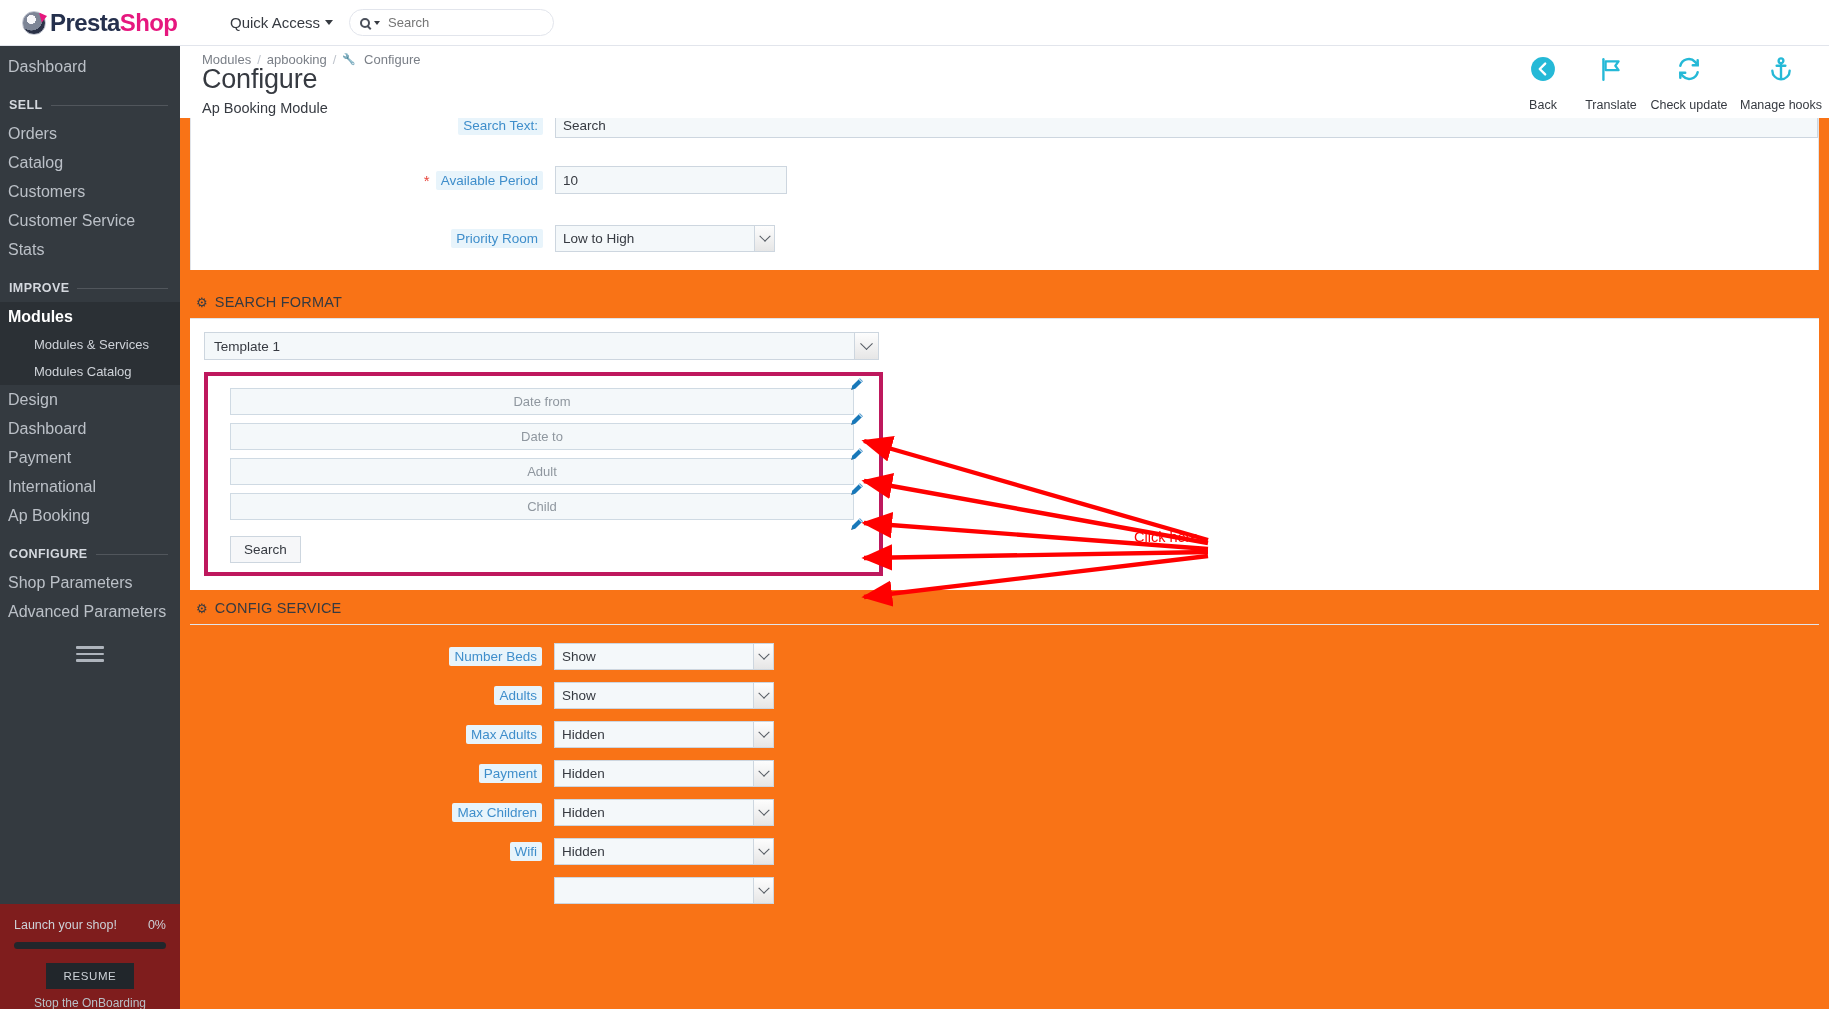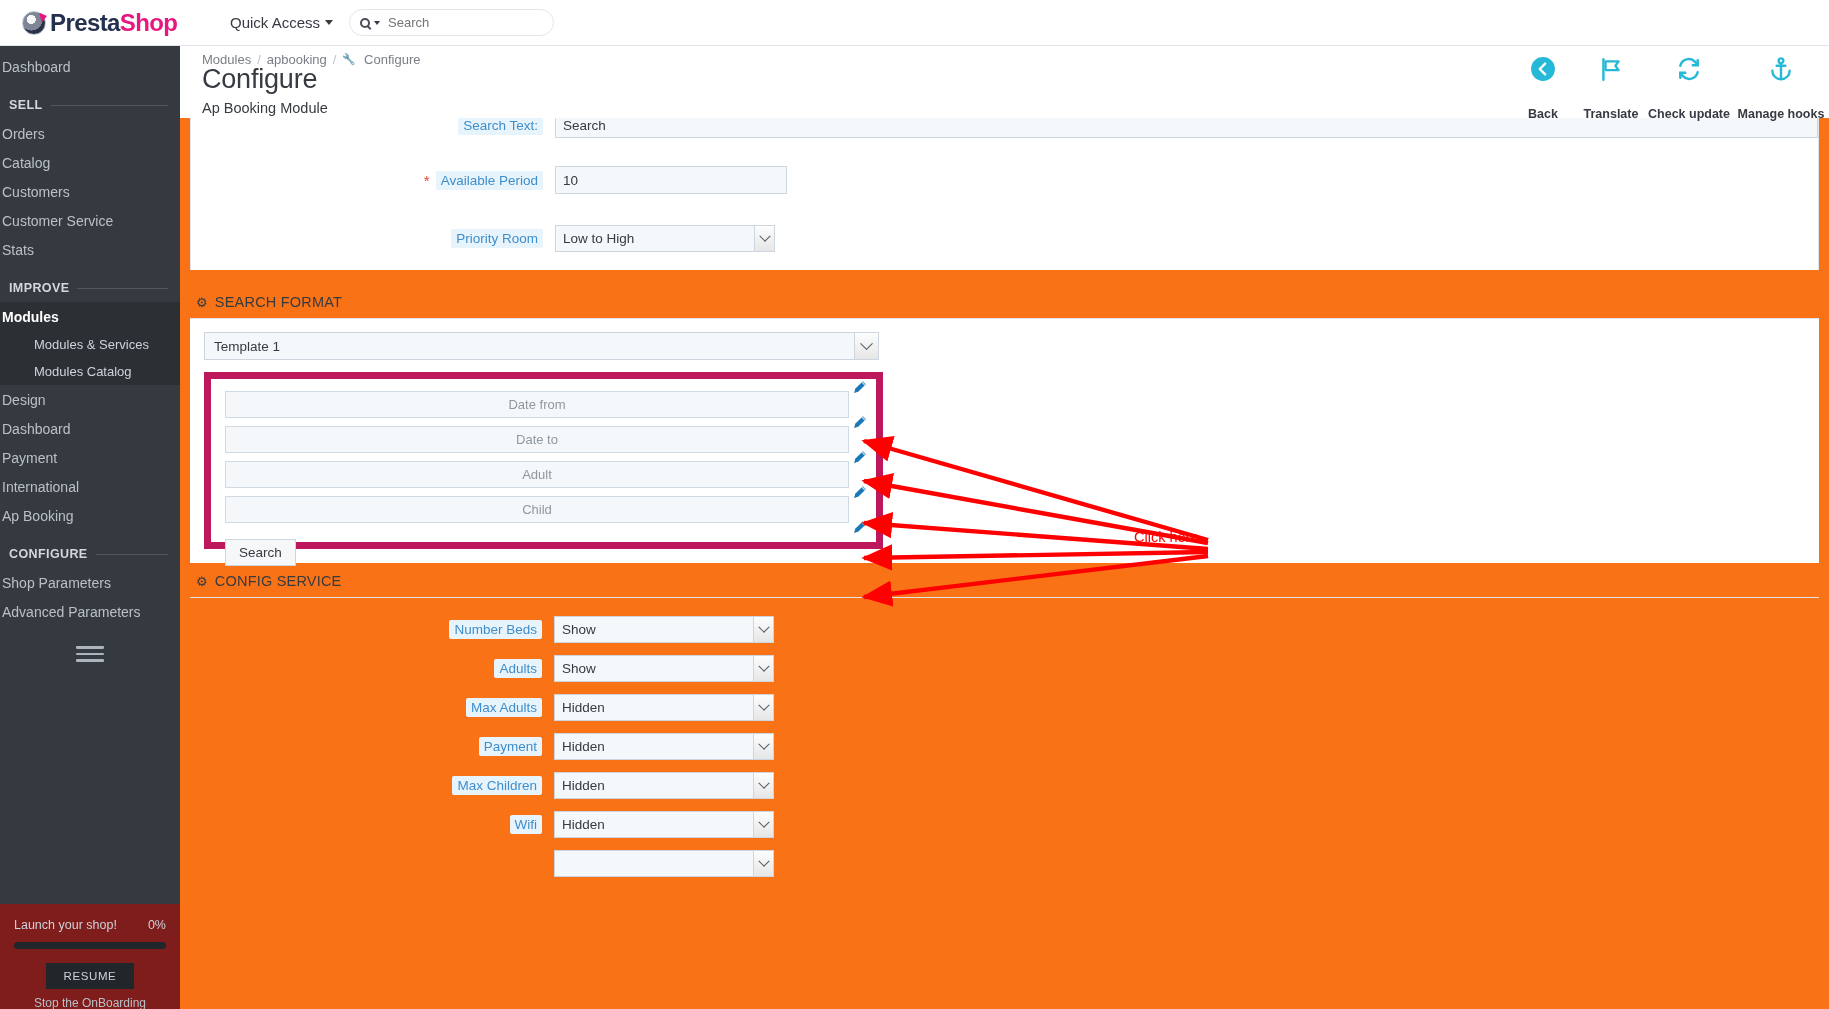--- a/index.html
+++ b/index.html
@@ -104,22 +104,22 @@
     content: ""; position: absolute; width: 26px; height: 17px;
     border-radius: 13px 13px 0 0; background: #4a4f5a; left: 4px; top: 20px;
   }
 
   
   #sidebar {
     position: absolute; top: 46px; left: 0; width: 180px; height: 963px;
     background: #343a40; z-index: 30;
   }
   .nav-item {
-    height: 29px; display: flex; align-items: center; padding-left: 2px;
-    color: #bbc0c7; font-size: 14px; cursor: pointer; white-space: nowrap;
+    height: 29px; display: flex; align-items: center; padding-left: 8px;
+    color: #bbc0c7; font-size: 16px; cursor: pointer; white-space: nowrap;
   }
   .nav-section {
     height: 28px; display: flex; align-items: center; padding-left: 9px;
     color: #d4d8de; font-size: 12.5px; font-weight: bold; letter-spacing: .4px;
     margin-top: 10px; gap: 8px;
   }
   .nav-section .rule { flex: 1; height: 1px; background: #51565c; margin-right: 12px; }
   .nav-group-active { background: #2b3035; }
   .nav-item.active-parent { color: #ffffff; font-weight: bold; }
   .nav-sub { padding-left: 34px; font-size: 13px; color: #cfd3d9; height: 27px; }
@@ -167,21 +167,21 @@
     color: #363a41; letter-spacing: -0.2px;
   }
   #page-subtitle {
     position: absolute; left: 22px; top: 54px; font-size: 14.5px; color: #363a41;
   }
   #toolbar {
     position: absolute; right: 0px; top: 8px; display: flex; gap: 0px; align-items: flex-start;
   }
   .tool-btn {
     width: 68px; display: flex; flex-direction: column; align-items: center;
-    gap: 23px; cursor: pointer; color: #363a41; font-size: 12.5px; font-weight: bold;
+    gap: 14px; cursor: pointer; color: #363a41; font-size: 12.5px;
   }
   .tool-ico { color: #25b9d7; height: 30px; display: flex; align-items: center; }
   .tool-ico svg { display: block; }
 
   
   #content {
     position: absolute; top: 118px; left: 180px; width: 1649px; height: 891px;
     background: #f97316; overflow: hidden;
   }
   .panel {
@@ -242,22 +242,22 @@
   .tpl-arrow {
     position: absolute; right: 1px; top: 1px; width: 24px; height: 26px;
     background: linear-gradient(#fdfdfd, #e6e6e6); border-left: 1px solid #cdd6df;
     display: flex; align-items: center; justify-content: center; pointer-events: none;
   }
   .tpl-arrow::after {
     content: ""; width: 8px; height: 8px; border-right: 1.6px solid #555b63;
     border-bottom: 1.6px solid #555b63; transform: rotate(45deg) translate(-2px,-2px);
   }
   #preview-box {
-    margin: 12px 0 0 14px; width: 679px; height: 177px;
-    border: 7px solid #be185d; position: relative; padding: 12px 14px;
+    margin: 12px 0 0 14px; width: 679px; height: 204px;
+    border: 4px solid #be185d; position: relative; padding: 12px 22px;
   }
   .preview-field {
     width: 624px; height: 27px; border: 1px solid #cfdae3; background: #f4f8fa;
     display: flex; align-items: center; justify-content: center;
     font-size: 13px; color: #8f979f; margin-bottom: 8px; position: relative;
   }
   #preview-search-btn {
     margin-top: 8px; background: #f6f7f9; border: 1px solid #cdd6df;
     font-size: 13.5px; color: #363a41; padding: 5px 13px; cursor: pointer;
     font-family: "Liberation Sans", sans-serif;

